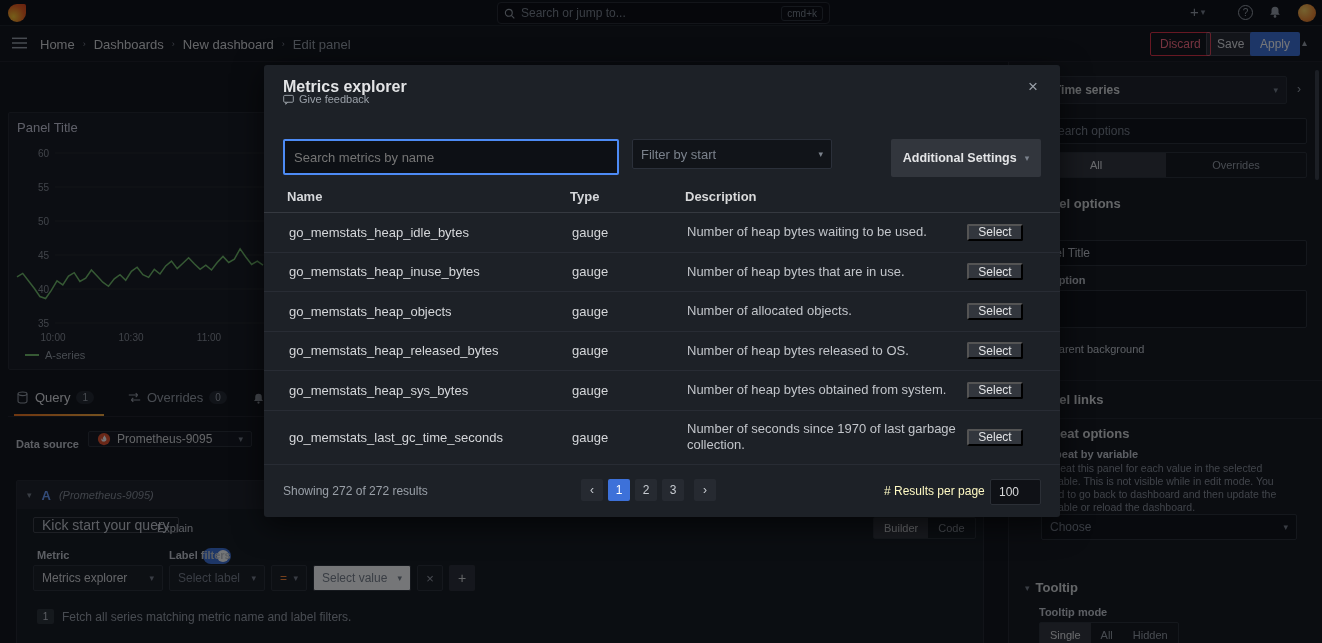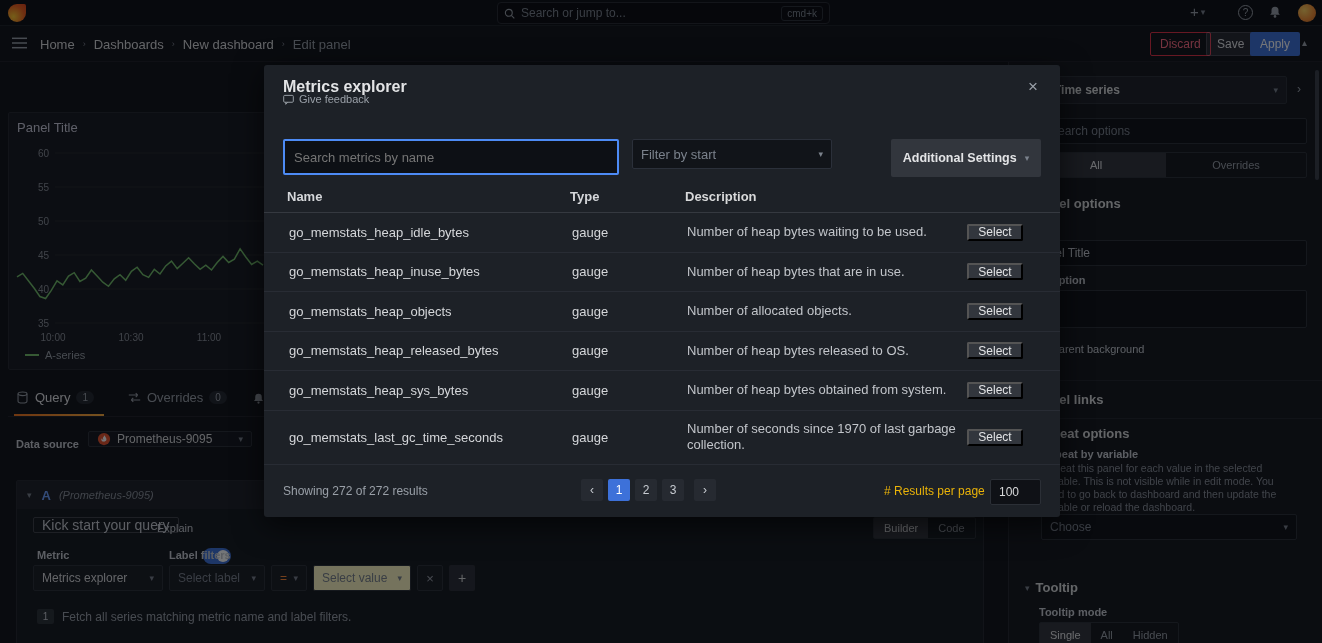--- a/index.html
+++ b/index.html
@@ -196,21 +196,21 @@
     <span class="caret">▾</span>
   </div>
   <div class="abs sel" style="left:152px;top:84px;width:96px;height:26px;background:#1a1d23">
     <span class="ph">Select label</span>
     <span class="caret">▾</span>
   </div>
   <div class="abs sel" style="left:254px;top:84px;width:36px;height:26px;background:#1a1d23">
     <span style="color:var(--tab_orange,#FF8833)">=</span>
     <span class="caret">▾</span>
   </div>
-  <div class="abs sel" style="left:296px;top:84px;width:98px;height:26px;background:#fef9c3">
+  <div class="abs sel" style="left:296px;top:84px;width:98px;height:26px;background:#ffffff">
     <span class="ph">Select value</span>
     <span class="caret">▾</span>
   </div>
   <div class="abs btn" style="left:400px;top:84px;width:26px;height:26px;background:#1a1d23;border:1px solid #2b2f36;color:#9aa0a8;font-size:13px">×</div>
   <div class="abs btn" style="left:432px;top:84px;width:26px;height:26px;background:rgba(204,204,220,0.12);color:#d8d9da;font-size:14px">+</div>
 
   <div class="abs flex" style="left:20px;top:128px">
     <span class="btn" style="width:17px;height:15px;background:#2c3137;color:#c7cbd1;font-size:10px;margin-right:8px">1</span>
     <span style="color:#9aa0a8;font-size:12px">Fetch all series matching metric name and label filters.</span>
   </div>
@@ -358,15 +358,15 @@
   <div class="abs" style="left:19px;top:419px;font-size:12px;color:#9aa0a8">Showing 272 of 272 results</div>
 
   <div class="abs flex" style="left:317px;top:414px">
     <span class="pbtn">‹</span>
     <span class="pbtn on">1</span>
     <span class="pbtn">2</span>
     <span class="pbtn">3</span>
     <span class="pbtn" style="margin-left:5px">›</span>
   </div>
 
-  <div class="abs" style="left:620px;top:419px;font-size:12px;color:#eab308"># Results per page</div>
+  <div class="abs" style="left:620px;top:419px;font-size:12px;color:#fef9c3"># Results per page</div>
   <input class="abs input" style="left: 726px; top: 414px; width: 51px; height: 26px; color: rgb(216, 217, 218);" value="100">
 </div>
 
 </body></html>

